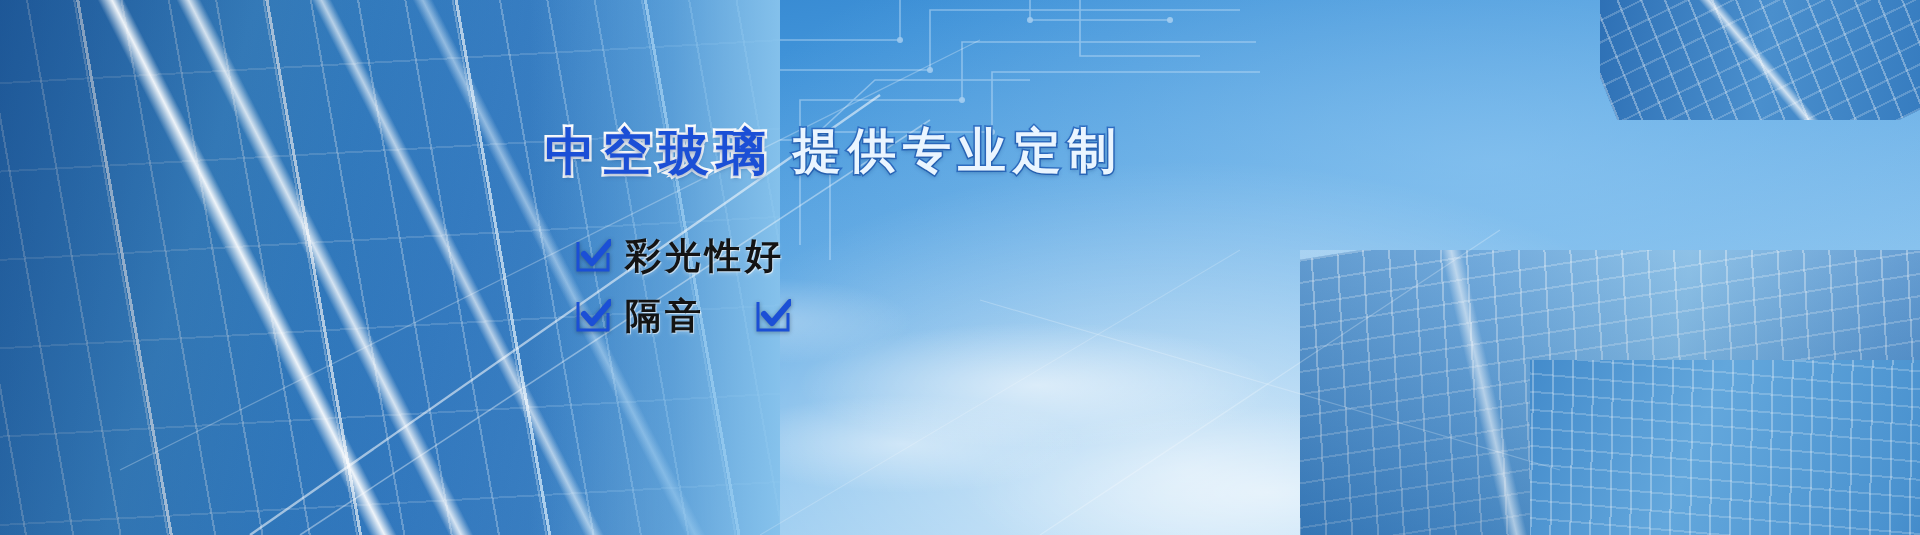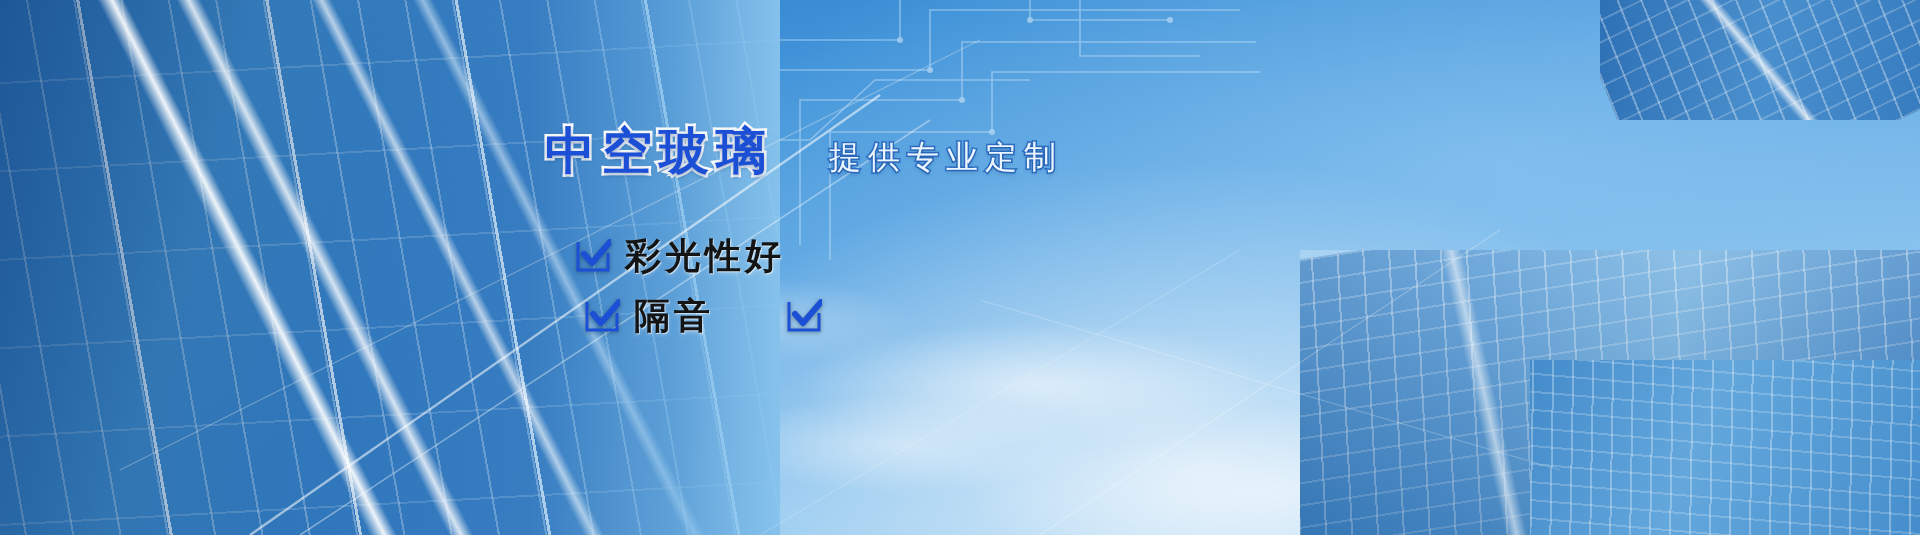--- a/index.html
+++ b/index.html
@@ -111,44 +111,44 @@
   .bldg-tr .beam {
     position:absolute; inset:0;
     background:linear-gradient(50deg, rgba(255,255,255,0) 40%, rgba(255,255,255,.75) 42%, rgba(255,255,255,0) 44%);
   }
 
   
   .content { position:absolute; left:0; top:0; width:1920px; height:535px; }
 
   .headline-row {
     position:absolute; left:545px; top:126px;
-    display:flex; align-items:flex-end; gap:56px; white-space:nowrap;
+    display:flex; align-items:flex-end; gap:20px; white-space:nowrap;
   }
   .headline {
     font-family:"DejaVu Sans","Liberation Sans",sans-serif;
     font-size:50px; font-weight:bold; letter-spacing:7px;
     color:#1b4fd6;
     -webkit-text-stroke:5px #ffffff;
     paint-order:stroke fill;
     text-shadow:0 2px 5px rgba(10,50,110,.45);
     line-height:1;
   }
   .subhead {
     font-family:"DejaVu Sans","Liberation Sans",sans-serif;
-    font-size:32px; font-weight:normal; letter-spacing:7px;
+    font-size:48px; font-weight:bold; letter-spacing:7px;
     color:#eaf5ff;
     -webkit-text-stroke:3px #2f6fc4;
     paint-order:stroke fill;
     text-shadow:0 2px 4px rgba(10,50,110,.35);
     line-height:1; padding-bottom:3px;text-align:right;
   }
 
   .features { position:absolute; left:575px; top:228px; }
-  .feat-row { display:flex; align-items:center; height:56px; white-space:nowrap;gap:11px; }
-  .feat-row + .feat-row { margin-top:4px;justify-content:flex-end; }
+  .feat-row { display:flex; align-items:center; height:56px; white-space:nowrap; }
+  .feat-row + .feat-row { margin-top:4px; }
 
   .feat { display:flex; align-items:center; }
   .feat .chk { flex:0 0 auto; width:36px; height:34px; display:block; }
   .feat .chk svg { width:36px; height:34px; display:block;
     filter:drop-shadow(0 1px 2px rgba(0,0,0,.35)); }
   .feat .lbl {
     font-family:"DejaVu Sans","Liberation Sans",sans-serif;
     font-size:36px; font-weight:bold; letter-spacing:4px;
     color:#141414; margin-left:14px; line-height:1;
     text-shadow:1px 1px 0 rgba(255,255,255,.55), 0 2px 4px rgba(255,255,255,.35);

